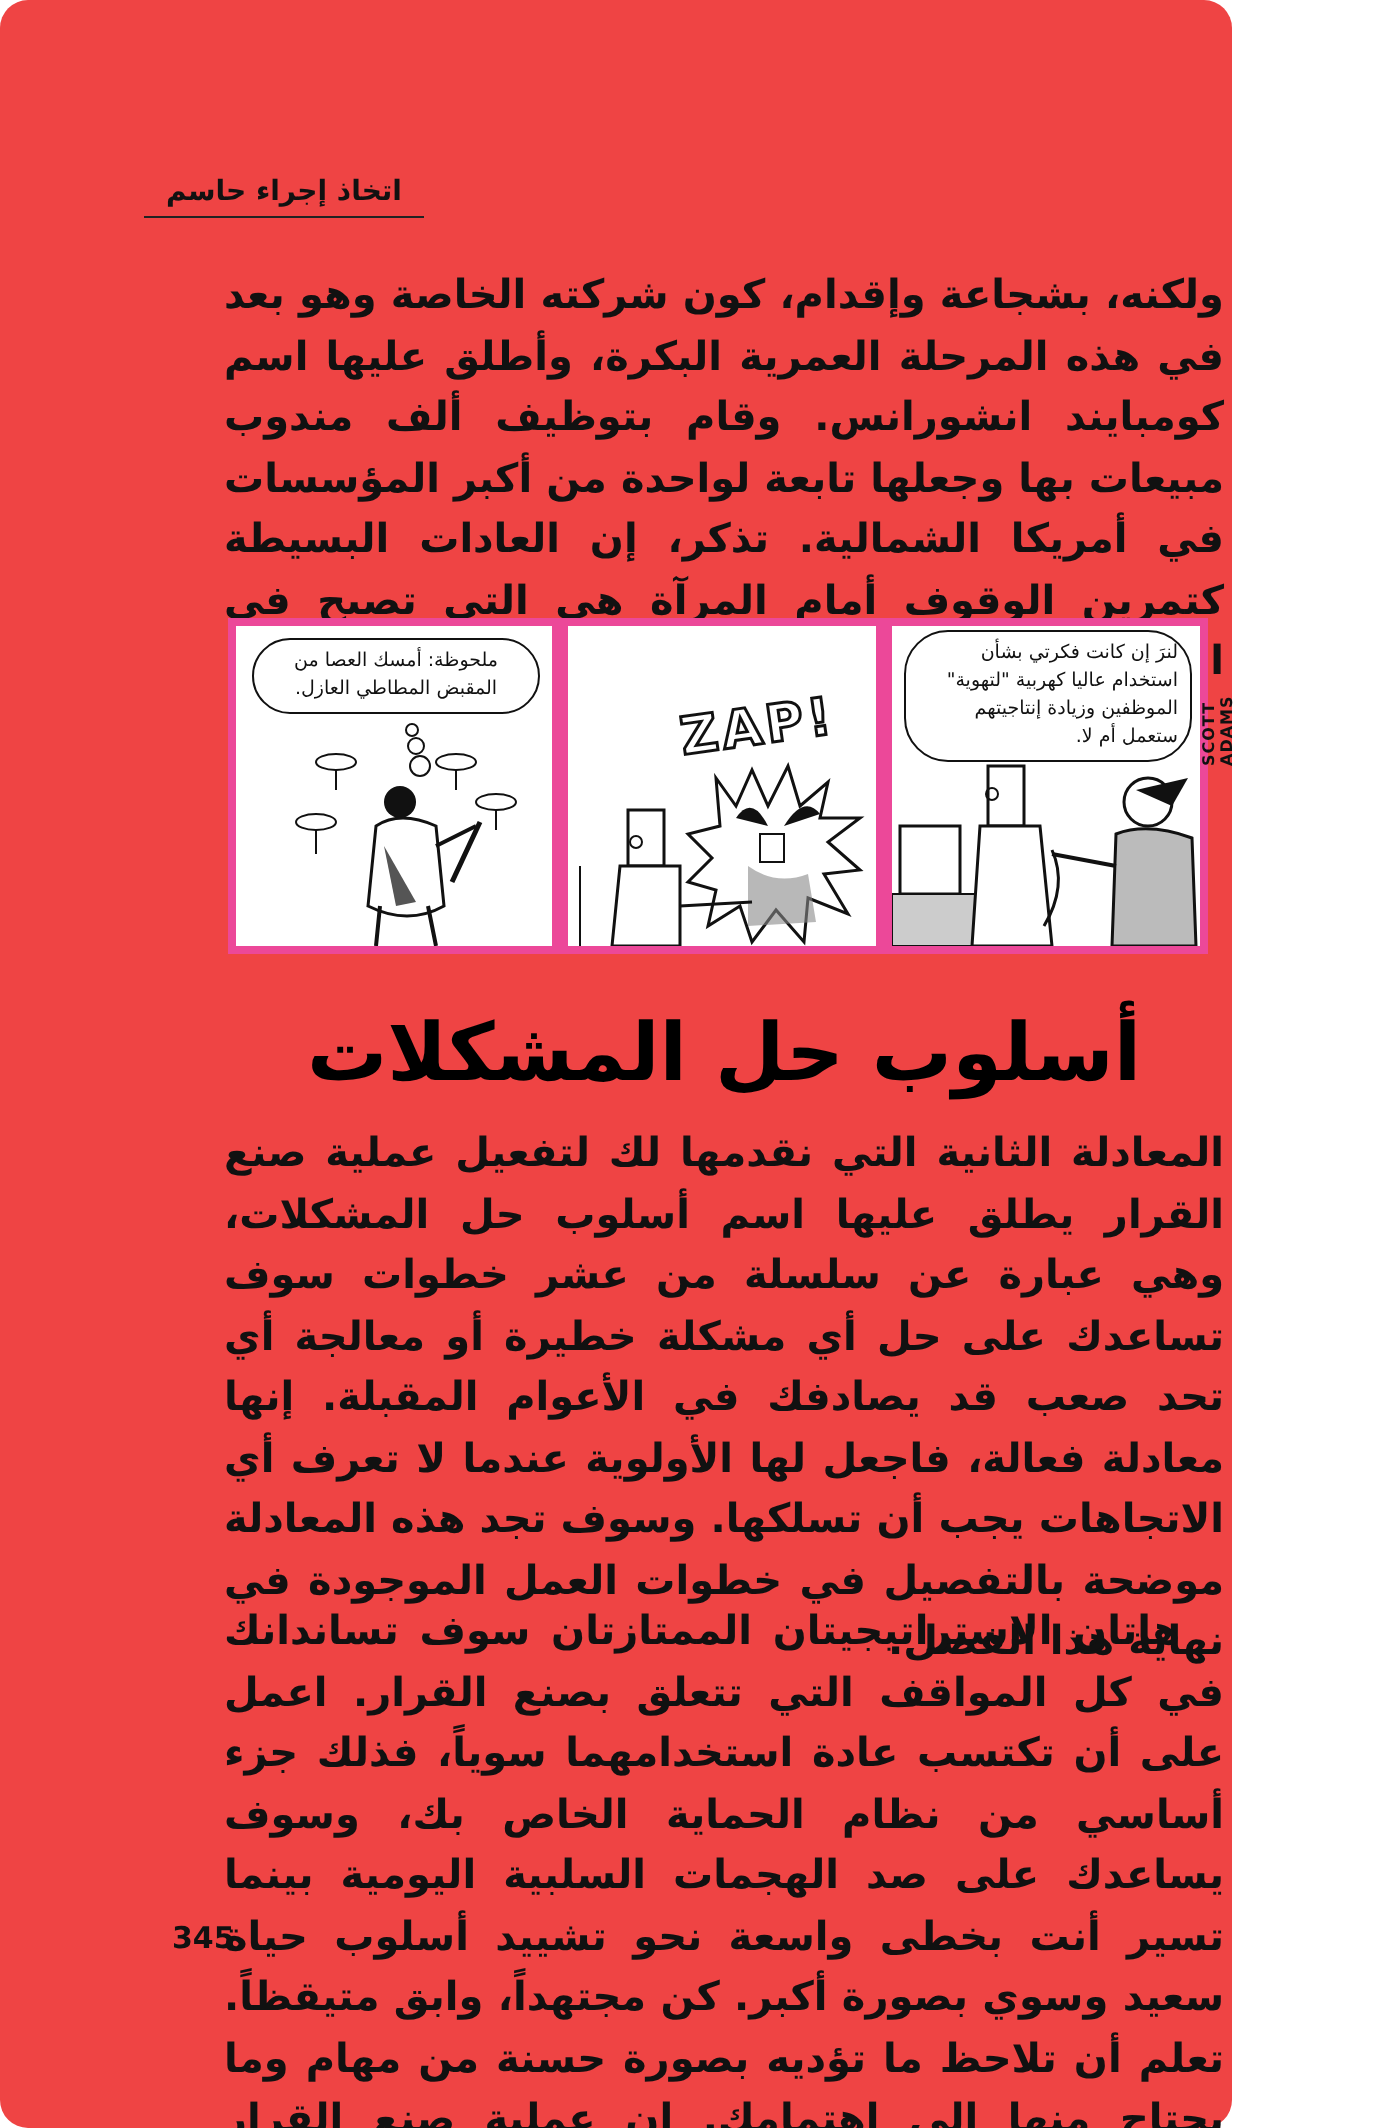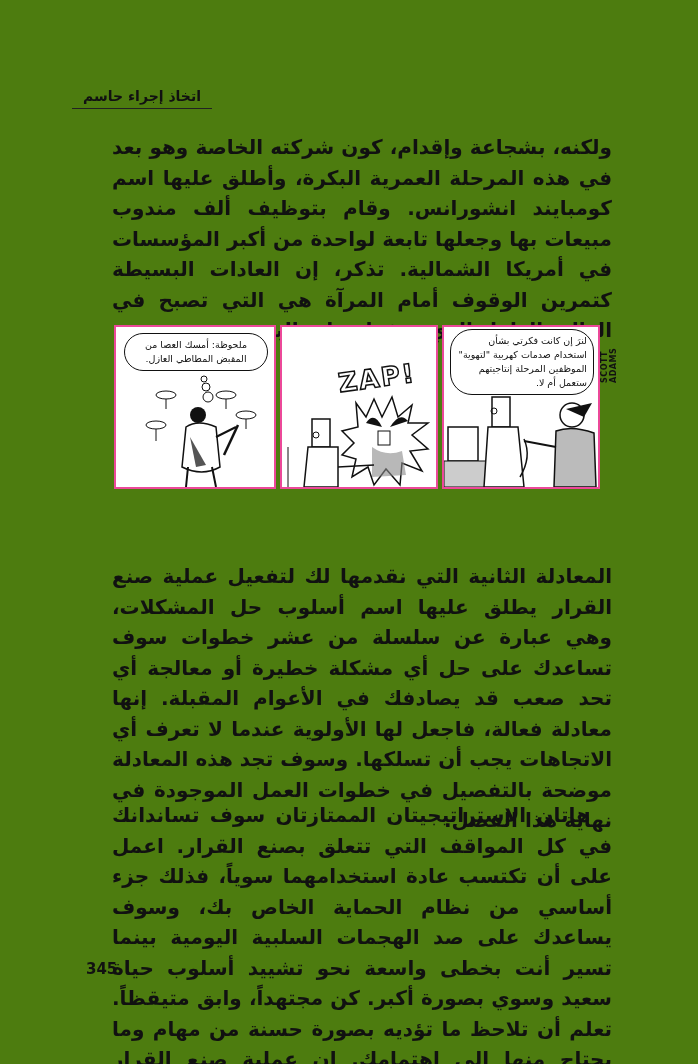--- a/index.html
+++ b/index.html
@@ -1,26 +1,26 @@
 <!DOCTYPE html>
 <html><head>
 <meta charset="utf-8">
 <style>
   html, body { margin:0; padding:0; background:#ffffff; }
   body { width:698px; height:1064px; position:relative; overflow:hidden; font-family:"DejaVu Sans", sans-serif; color:#111; }
-  .page { position:absolute; left:0; top:0; width:698px; height:1064px; background:#4d7c0f; }
+  .page { position:absolute; left:0; top:0; width:616px; height:1064px; background:#ef4444;border-radius:14px; }
   .running-head { position:absolute; left:76px; top:88px; width:132px; text-align:center; direction:rtl; font-size:14px; font-weight:bold; color:#111; }
   .running-rule { position:absolute; left:72px; top:108px; width:140px; height:0; border-top:1px solid #222; }
   .para { position:absolute; left:112px; width:500px; direction:rtl; text-align:justify; font-size:20px; font-weight:bold; line-height:30.5px; color:#111; }
   .para.indent { text-indent:22px; }
   #p1 { top:132px; }
   #p2 { top:561px; }
   #p3 { top:800px; }
   .comic { position:absolute; left:112px; top:309px; width:500px; height:164px; }
-  .panel { position:absolute; top:16px; height:160px; border:2px solid #ec4899; background:#fff; overflow:hidden; }
+  .panel { position:absolute; top:0; height:160px; border:4px solid #ec4899; background:#fff; overflow:hidden; }
   #panel-left { left:2px; width:158px; }
   #panel-mid { left:168px; width:154px; }
   #panel-right { left:330px; width:154px; }
   .credit { position:absolute; left:488px; top:4px; width:12px; height:70px; writing-mode:vertical-rl; transform:rotate(180deg); font-size:8px; font-weight:bold; letter-spacing:0.5px; color:#111; font-family:"DejaVu Sans", sans-serif; }
   .bubble { position:absolute; border:1.5px solid #111; border-radius:22px; background:#fff; direction:rtl; text-align:center; font-size:9.5px; line-height:14px; padding:4px 6px; color:#111; }
   #bubble-left { left:8px; top:6px; width:130px; }
   #bubble-right { left:6px; top:2px; width:130px; text-align:right; }
   .zap { position:absolute; left:56px; top:36px; font-size:26px; font-weight:bold; font-family:"DejaVu Sans", sans-serif; color:#fff; -webkit-text-stroke:1.5px #111; transform:rotate(-8deg); letter-spacing:2px; }
   .section-title { position:absolute; left:112px; top:504px; width:500px; text-align:center; direction:rtl; font-size:40px; font-weight:bold; color:#000; font-family:"DejaVu Sans", sans-serif; }
   .page-number { position:absolute; left:86px; top:960px; font-size:15px; font-weight:bold; color:#111; }
@@ -69,37 +69,38 @@
         <path d="M90 120 Q104 130 120 124 L124 148 L90 150 Z" fill="#888" opacity="0.6"></path>
         <rect x="30" y="92" width="18" height="28" fill="#fff" stroke="#111" stroke-width="1.5"></rect>
         <circle cx="34" cy="108" r="3" fill="none" stroke="#111"></circle>
         <path d="M26 120 L56 120 L56 160 L22 160 Z" fill="#fff" stroke="#111" stroke-width="1.5"></path>
         <line x1="56" y1="140" x2="92" y2="138" stroke="#111" stroke-width="1.5"></line>
         <line x1="6" y1="120" x2="6" y2="160" stroke="#111"></line>
       </svg>
     </div>
 
     <div class="panel" id="panel-right">
-      <div class="bubble" id="bubble-right">لنرَ إن كانت فكرتي بشأن استخدام صدمات كهربية "لتهوية" الموظفين المرحلة إنتاجيتهم ستعمل أم لا.</div>
+      <div class="bubble" id="bubble-right">لنرَ إن كانت فكرتي بشأن استخدام عاليا كهربية "لتهوية" الموظفين وزيادة إنتاجيتهم ستعمل أم لا.</div>
       <svg width="154" height="160" style="position:absolute;left:0;top:0;">
         <rect x="4" y="100" width="30" height="34" fill="#fff" stroke="#111" stroke-width="1.5"></rect>
         <rect x="0" y="134" width="50" height="26" fill="#ccc" stroke="#111"></rect>
         <rect x="48" y="70" width="18" height="30" fill="#fff" stroke="#111" stroke-width="1.5"></rect>
         <circle cx="50" cy="84" r="3" fill="none" stroke="#111"></circle>
         <path d="M44 100 L74 100 L80 160 L40 160 Z" fill="#fff" stroke="#111" stroke-width="1.5"></path>
         <path d="M80 112 Q88 130 76 150" fill="none" stroke="#111" stroke-width="1.5"></path>
         <circle cx="128" cy="88" r="12" fill="#fff" stroke="#111" stroke-width="1.5"></circle>
         <path d="M122 82 L148 76 L140 90 Z" fill="#111"></path>
         <path d="M112 104 Q128 98 150 106 L152 160 L110 160 Z" fill="#bbb" stroke="#111" stroke-width="1.5"></path>
         <line x1="80" y1="114" x2="112" y2="120" stroke="#111" stroke-width="2"></line>
       </svg>
     </div>
 
     <div class="credit">SCOTT ADAMS</div>
   </div>
 
+  <div class="section-title">أسلوب حل المشكلات</div>
 
   <p class="para" id="p2" style="margin:0;">المعادلة الثانية التي نقدمها لك لتفعيل عملية صنع القرار يطلق عليها اسم أسلوب حل المشكلات، وهي عبارة عن سلسلة من عشر خطوات سوف تساعدك على حل أي مشكلة خطيرة أو معالجة أي تحد صعب قد يصادفك في الأعوام المقبلة. إنها معادلة فعالة، فاجعل لها الأولوية عندما لا تعرف أي الاتجاهات يجب أن تسلكها. وسوف تجد هذه المعادلة موضحة بالتفصيل في خطوات العمل الموجودة في نهاية هذا الفصل.</p>
 
   <p class="para indent" id="p3" style="margin:0;">هاتان الاستراتيجيتان الممتازتان سوف تساندانك في كل المواقف التي تتعلق بصنع القرار. اعمل على أن تكتسب عادة استخدامهما سوياً، فذلك جزء أساسي من نظام الحماية الخاص بك، وسوف يساعدك على صد الهجمات السلبية اليومية بينما تسير أنت بخطى واسعة نحو تشييد أسلوب حياة سعيد وسوي بصورة أكبر. كن مجتهداً، وابق متيقظاً. تعلم أن تلاحظ ما تؤديه بصورة حسنة من مهام وما يحتاج منها إلى اهتمامك. إن عملية صنع القرار الجيدة تتطلب الممارسة ومستوى عالياً من</p>
 
   <div class="page-number">345</div>
 </div>
 
 </body></html>

